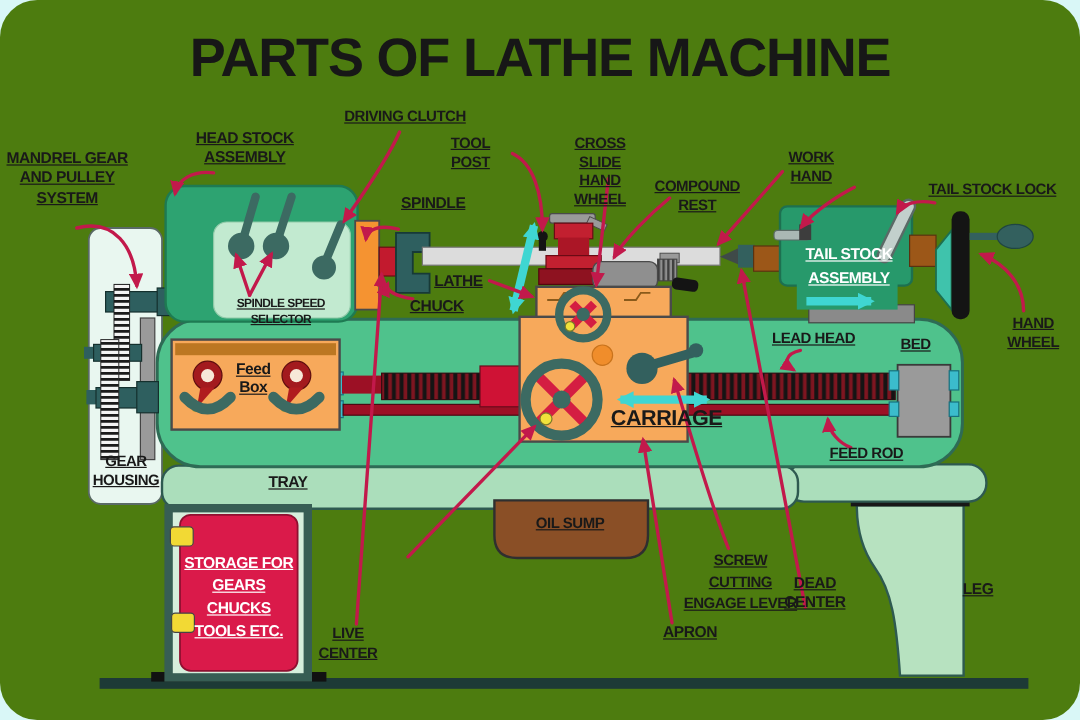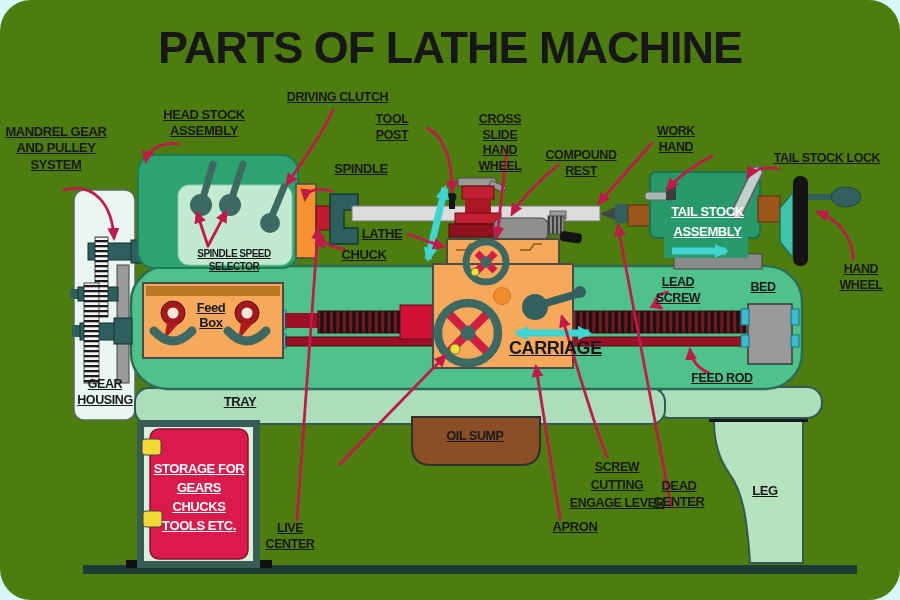--- a/index.html
+++ b/index.html
@@ -207,21 +207,21 @@
 <div class="lbl" style="left:358px;top:112px;width:68px">TOOL POST</div>
 <div class="lbl s13" style="left:331px;top:161px;width:60px">SPINDLE</div>
 <div class="lbl" style="left:460px;top:112px;width:80px">CROSS SLIDE
 HAND WHEEL</div>
 <div class="lbl" style="left:531px;top:148px;width:100px">COMPOUND REST</div>
 <div class="lbl" style="left:642px;top:124px;width:68px">WORK HAND</div>
 <div class="lbl nowrap" style="left:772px;top:151px;width:110px">TAIL STOCK LOCK</div>
 <div class="lbl" style="left:823px;top:262px;width:76px">HAND WHEEL</div>
 <div class="lbl s13" style="left:353px;top:226px;width:58px">LATHE</div>
 <div class="lbl s13" style="left:338px;top:247px;width:52px">CHUCK</div>
-<div class="lbl" style="left:640px;top:275px;width:76px">LEAD SCREW</div>
+<div class="lbl" style="left:640px;top:275px;width:76px">LEAD HEAD</div>
 <div class="lbl" style="left:258px;top:521px;width:64px">LIVE
 CENTER</div>
 <div class="lbl s13" style="left:545px;top:519px;width:60px">APRON</div>
 <div class="lbl lh" style="left:567px;top:458px;width:100px">SCREW CUTTING
 ENGAGE LEVER</div>
 <div class="lbl s13" style="left:646px;top:478px;width:66px">DEAD
 CENTER</div>
 <div class="lbl" style="left:690px;top:371px;width:64px">FEED ROD</div>
 
 <div class="lbl s10" style="left:176px;top:248px;width:116px">SPINDLE SPEED SELECTOR</div>
@@ -231,15 +231,15 @@
 HOUSING</div>
 <div class="lbl s13" style="left:210px;top:394px;width:60px">TRAY</div>
 <div class="lbl" style="left:430px;top:429px;width:90px">OIL SUMP</div>
 <div class="lbl s11 white lh" style="left:152px;top:460px;width:94px">STORAGE FOR
 GEARS CHUCKS
 TOOLS ETC.</div>
 <div class="lbl s13 white" style="left:655px;top:202px;width:105px;line-height:1.5">TAIL STOCK
 ASSEMBLY</div>
 <div class="lbl s15" style="left:509px;top:337px;width:78px">CARRIAGE</div>
 <div class="lbl" style="left:744px;top:280px;width:38px">BED</div>
-<div class="lbl s13" style="left:740px;top:483px;width:50px">LEG</div>
+<div class="lbl s13" style="left:790px;top:483px;width:50px">LEG</div>
 
 </div>
 
 </body></html>

